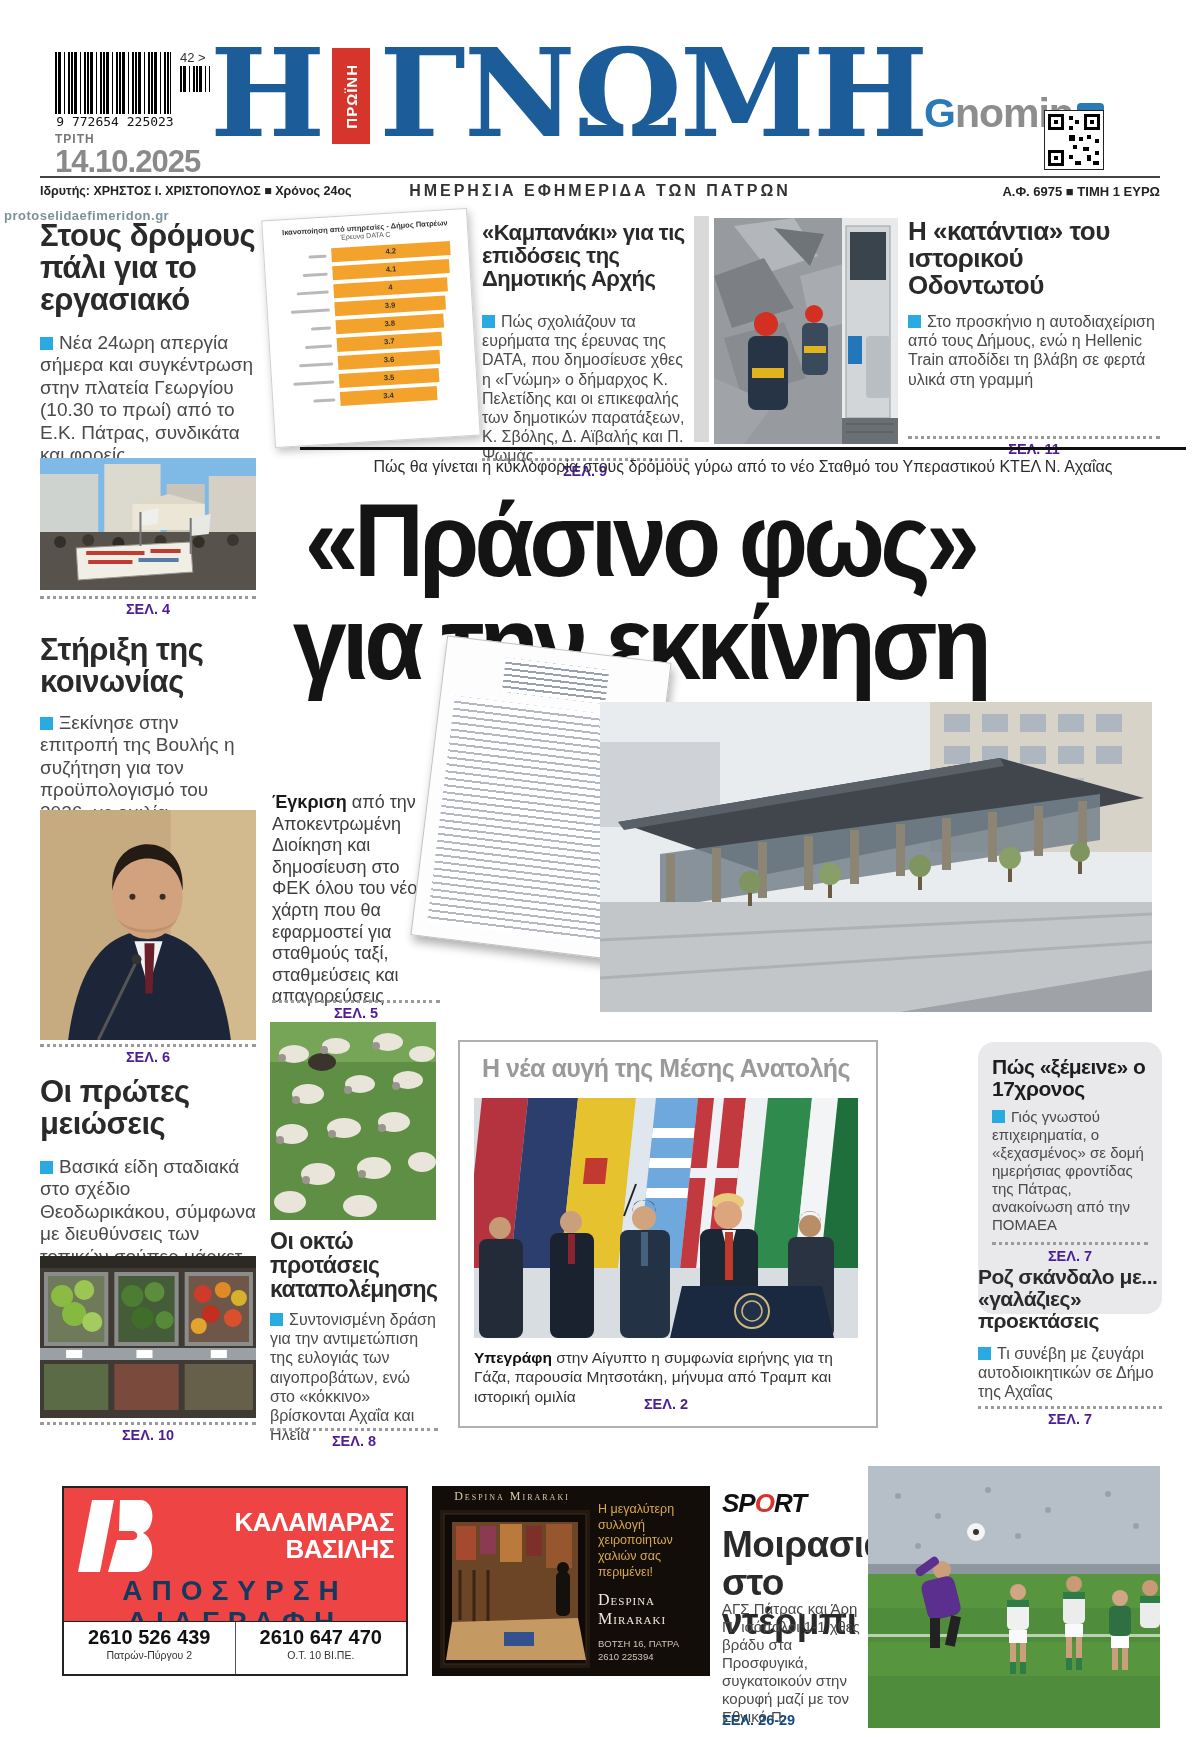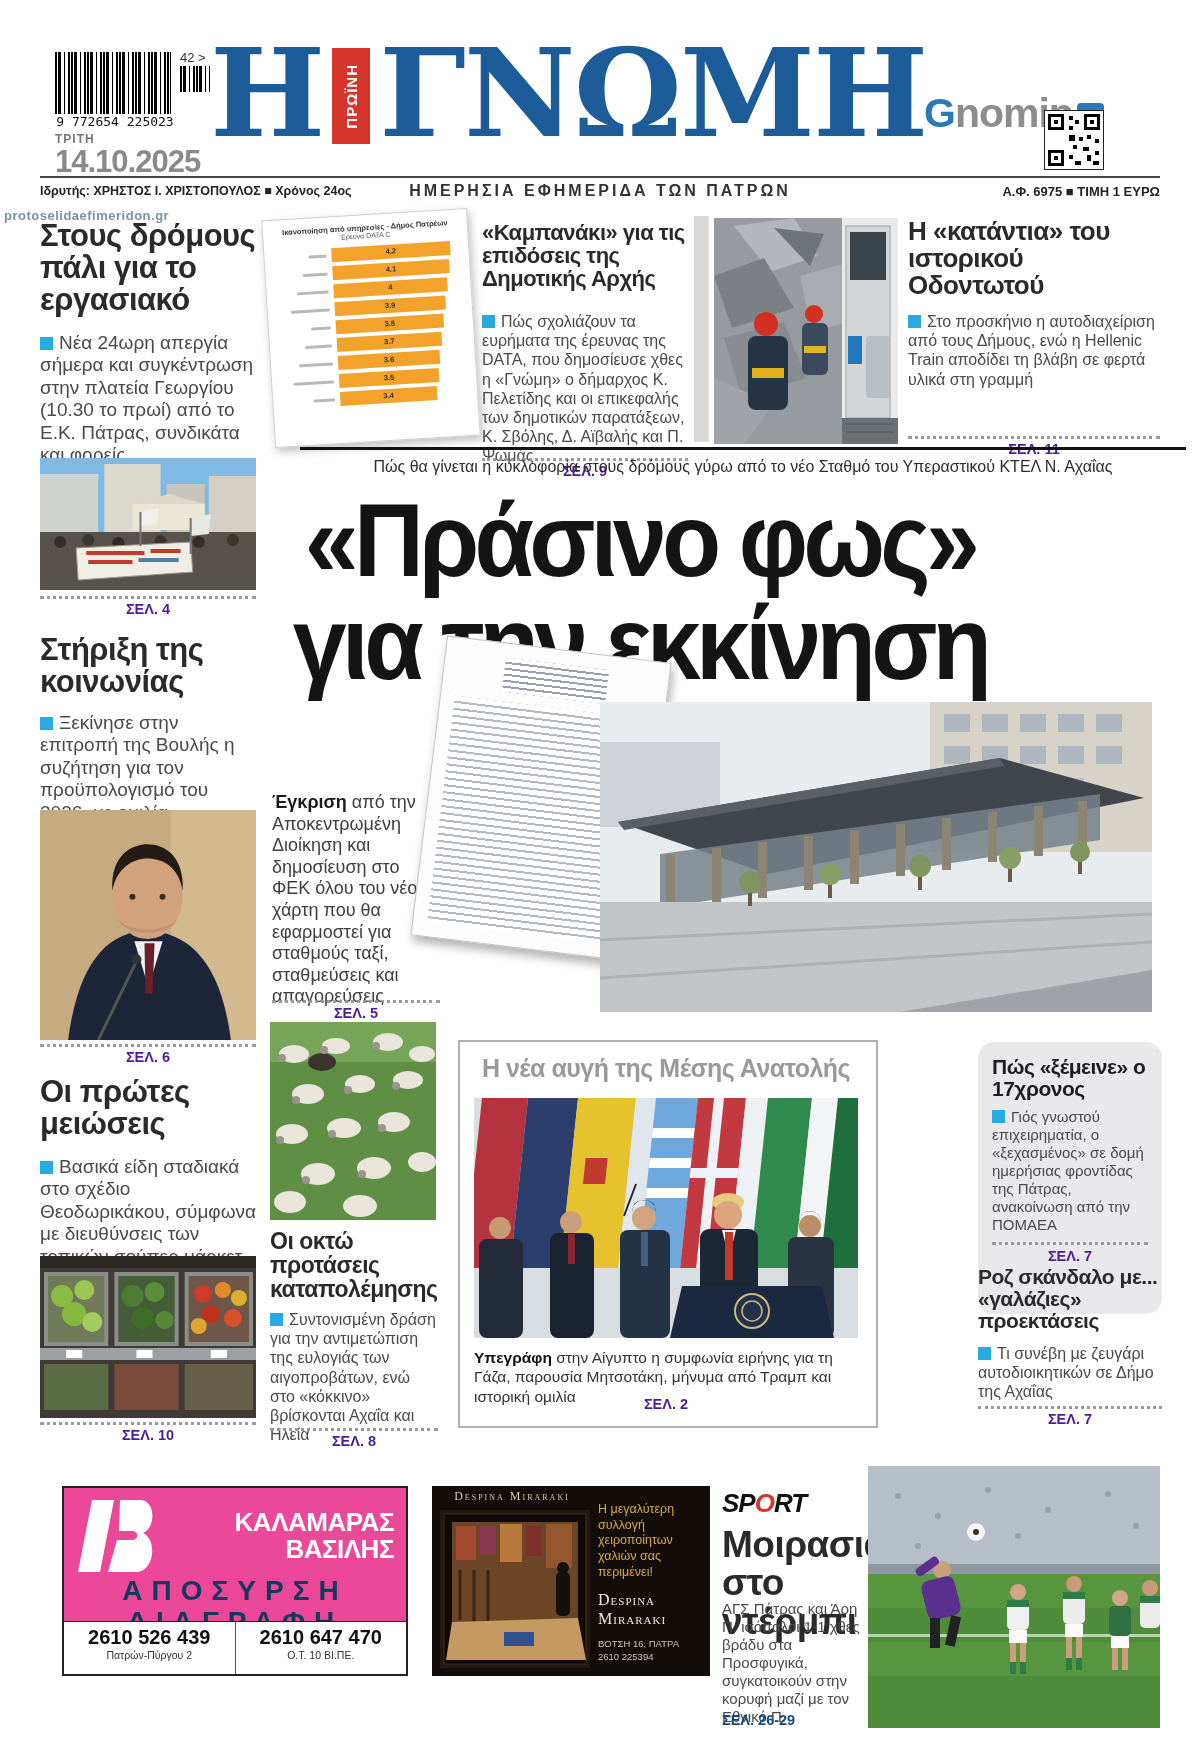--- a/index.html
+++ b/index.html
@@ -91,21 +91,21 @@
   .mepg{left:474px;top:1396px;width:384px;}
   
   .gbox{left:978px;top:1042px;width:184px;height:272px;background:#e9e9ec;border-radius:16px;padding:14px;box-sizing:border-box;}
   .gbt{font-size:21px;font-weight:800;line-height:1.05;color:#1d1d1d;letter-spacing:-0.5px;}
   .gbb{font-size:15px;line-height:1.2;color:#4a4a4a;margin-top:8px;}
   .gbd{border-top:3px dotted #9a9a9a;margin-top:8px;} .gbpg{margin-top:3px;}
   .rzt{left:978px;top:1266px;width:186px;font-size:21px;}
   .rzb{left:978px;top:1344px;width:184px;font-size:16px;line-height:1.2;}
   .rzd{left:978px;top:1406px;width:184px;} .rzpg{left:978px;top:1411px;width:184px;}
   
-  .kbad{left:62px;top:1486px;width:346px;height:190px;border:2px solid #222;background:#ec4899;box-sizing:border-box;}
+  .kbad{left:62px;top:1486px;width:346px;height:190px;border:2px solid #222;background:#ef4444;box-sizing:border-box;}
   .kb-row{display:flex;align-items:center;padding:8px 12px 0 12px;}
   .kb-names{margin-left:auto;text-align:right;color:#fff;font-weight:800;font-size:26px;line-height:1.05;letter-spacing:-0.5px;}
   .kb-svc{ text-align:center;color:#13395f;font-weight:800;font-size:28px;letter-spacing:9px;line-height:1.1;}
   .kb-foot{position:absolute;left:0;right:0;bottom:0;height:52px;background:#fff;display:flex;border-top:1px solid #222;}
   .kb-cell{flex:1;text-align:center;padding-top:5px;}
   .kb-cell + .kb-cell{border-left:1px solid #555;}
   .kb-ph{font-size:20px;font-weight:800;color:#111;line-height:1;}
   .kb-ad{font-size:10.5px;color:#333;margin-top:2px;}
   .mirad{left:432px;top:1486px;width:278px;height:190px;background:#120d09;box-sizing:border-box;}
   .mir-sign{position:absolute;left:0;top:3px;width:160px;text-align:center;color:#d9c9a6;

